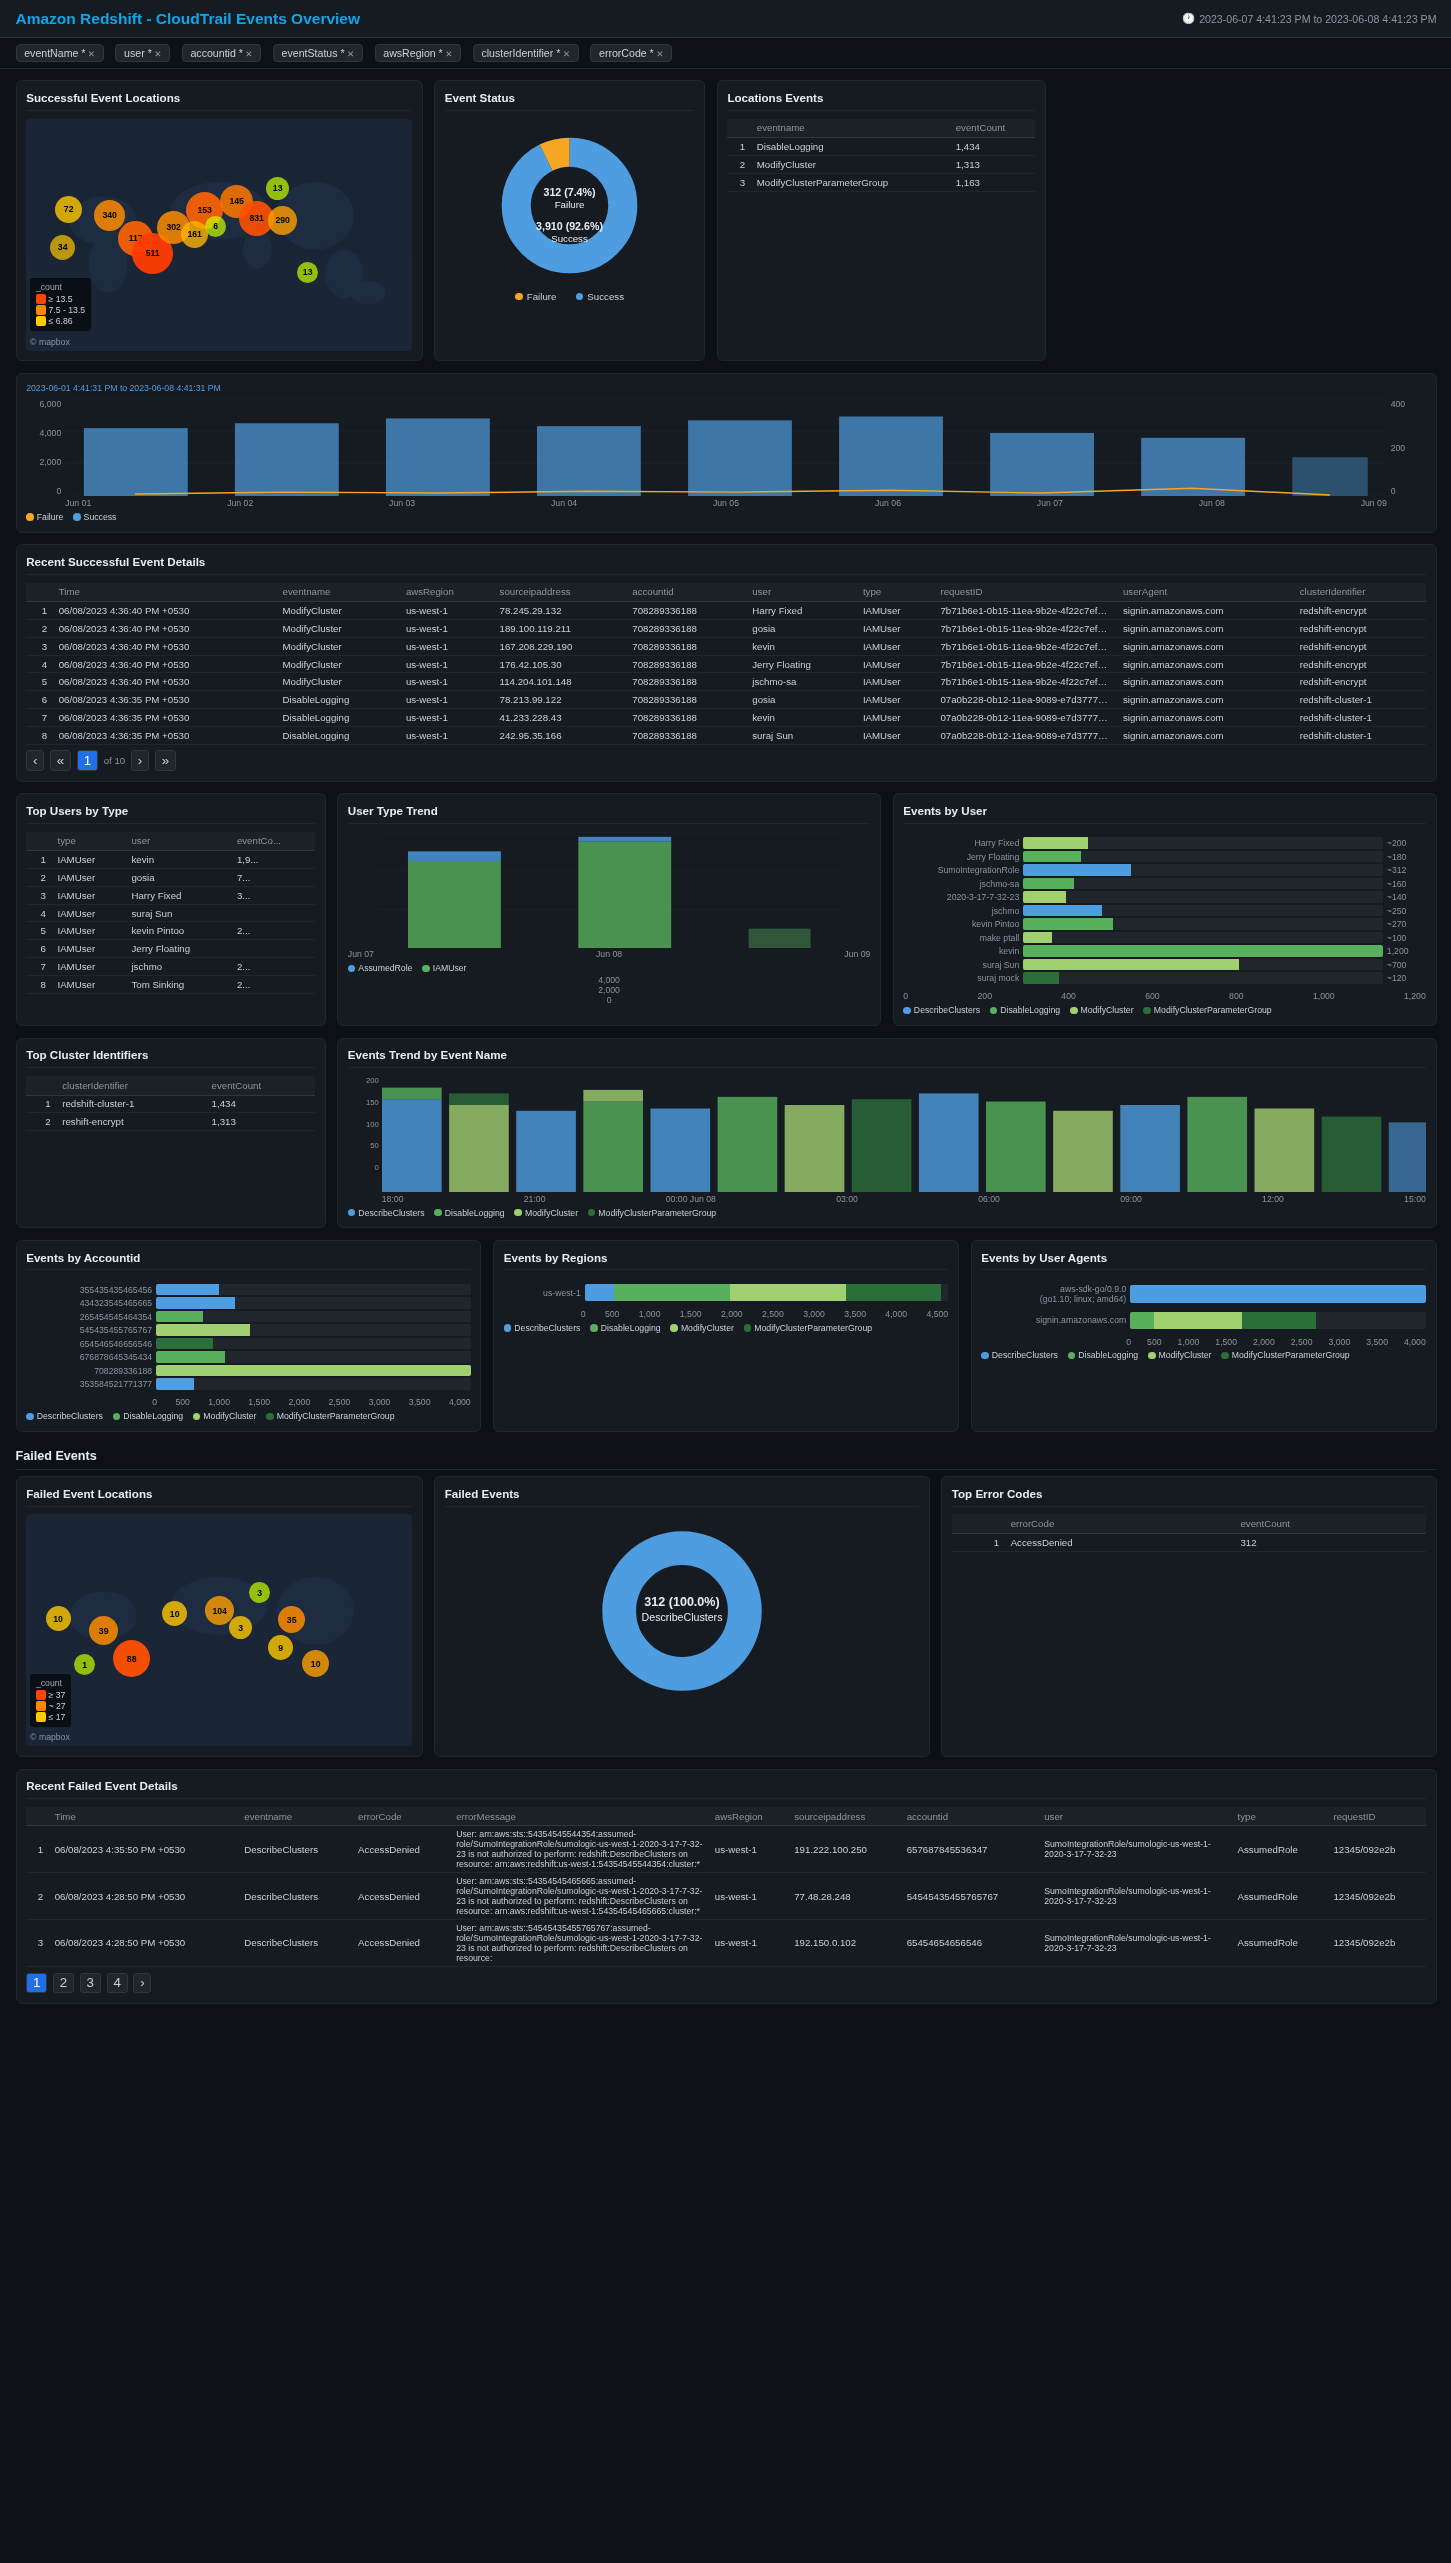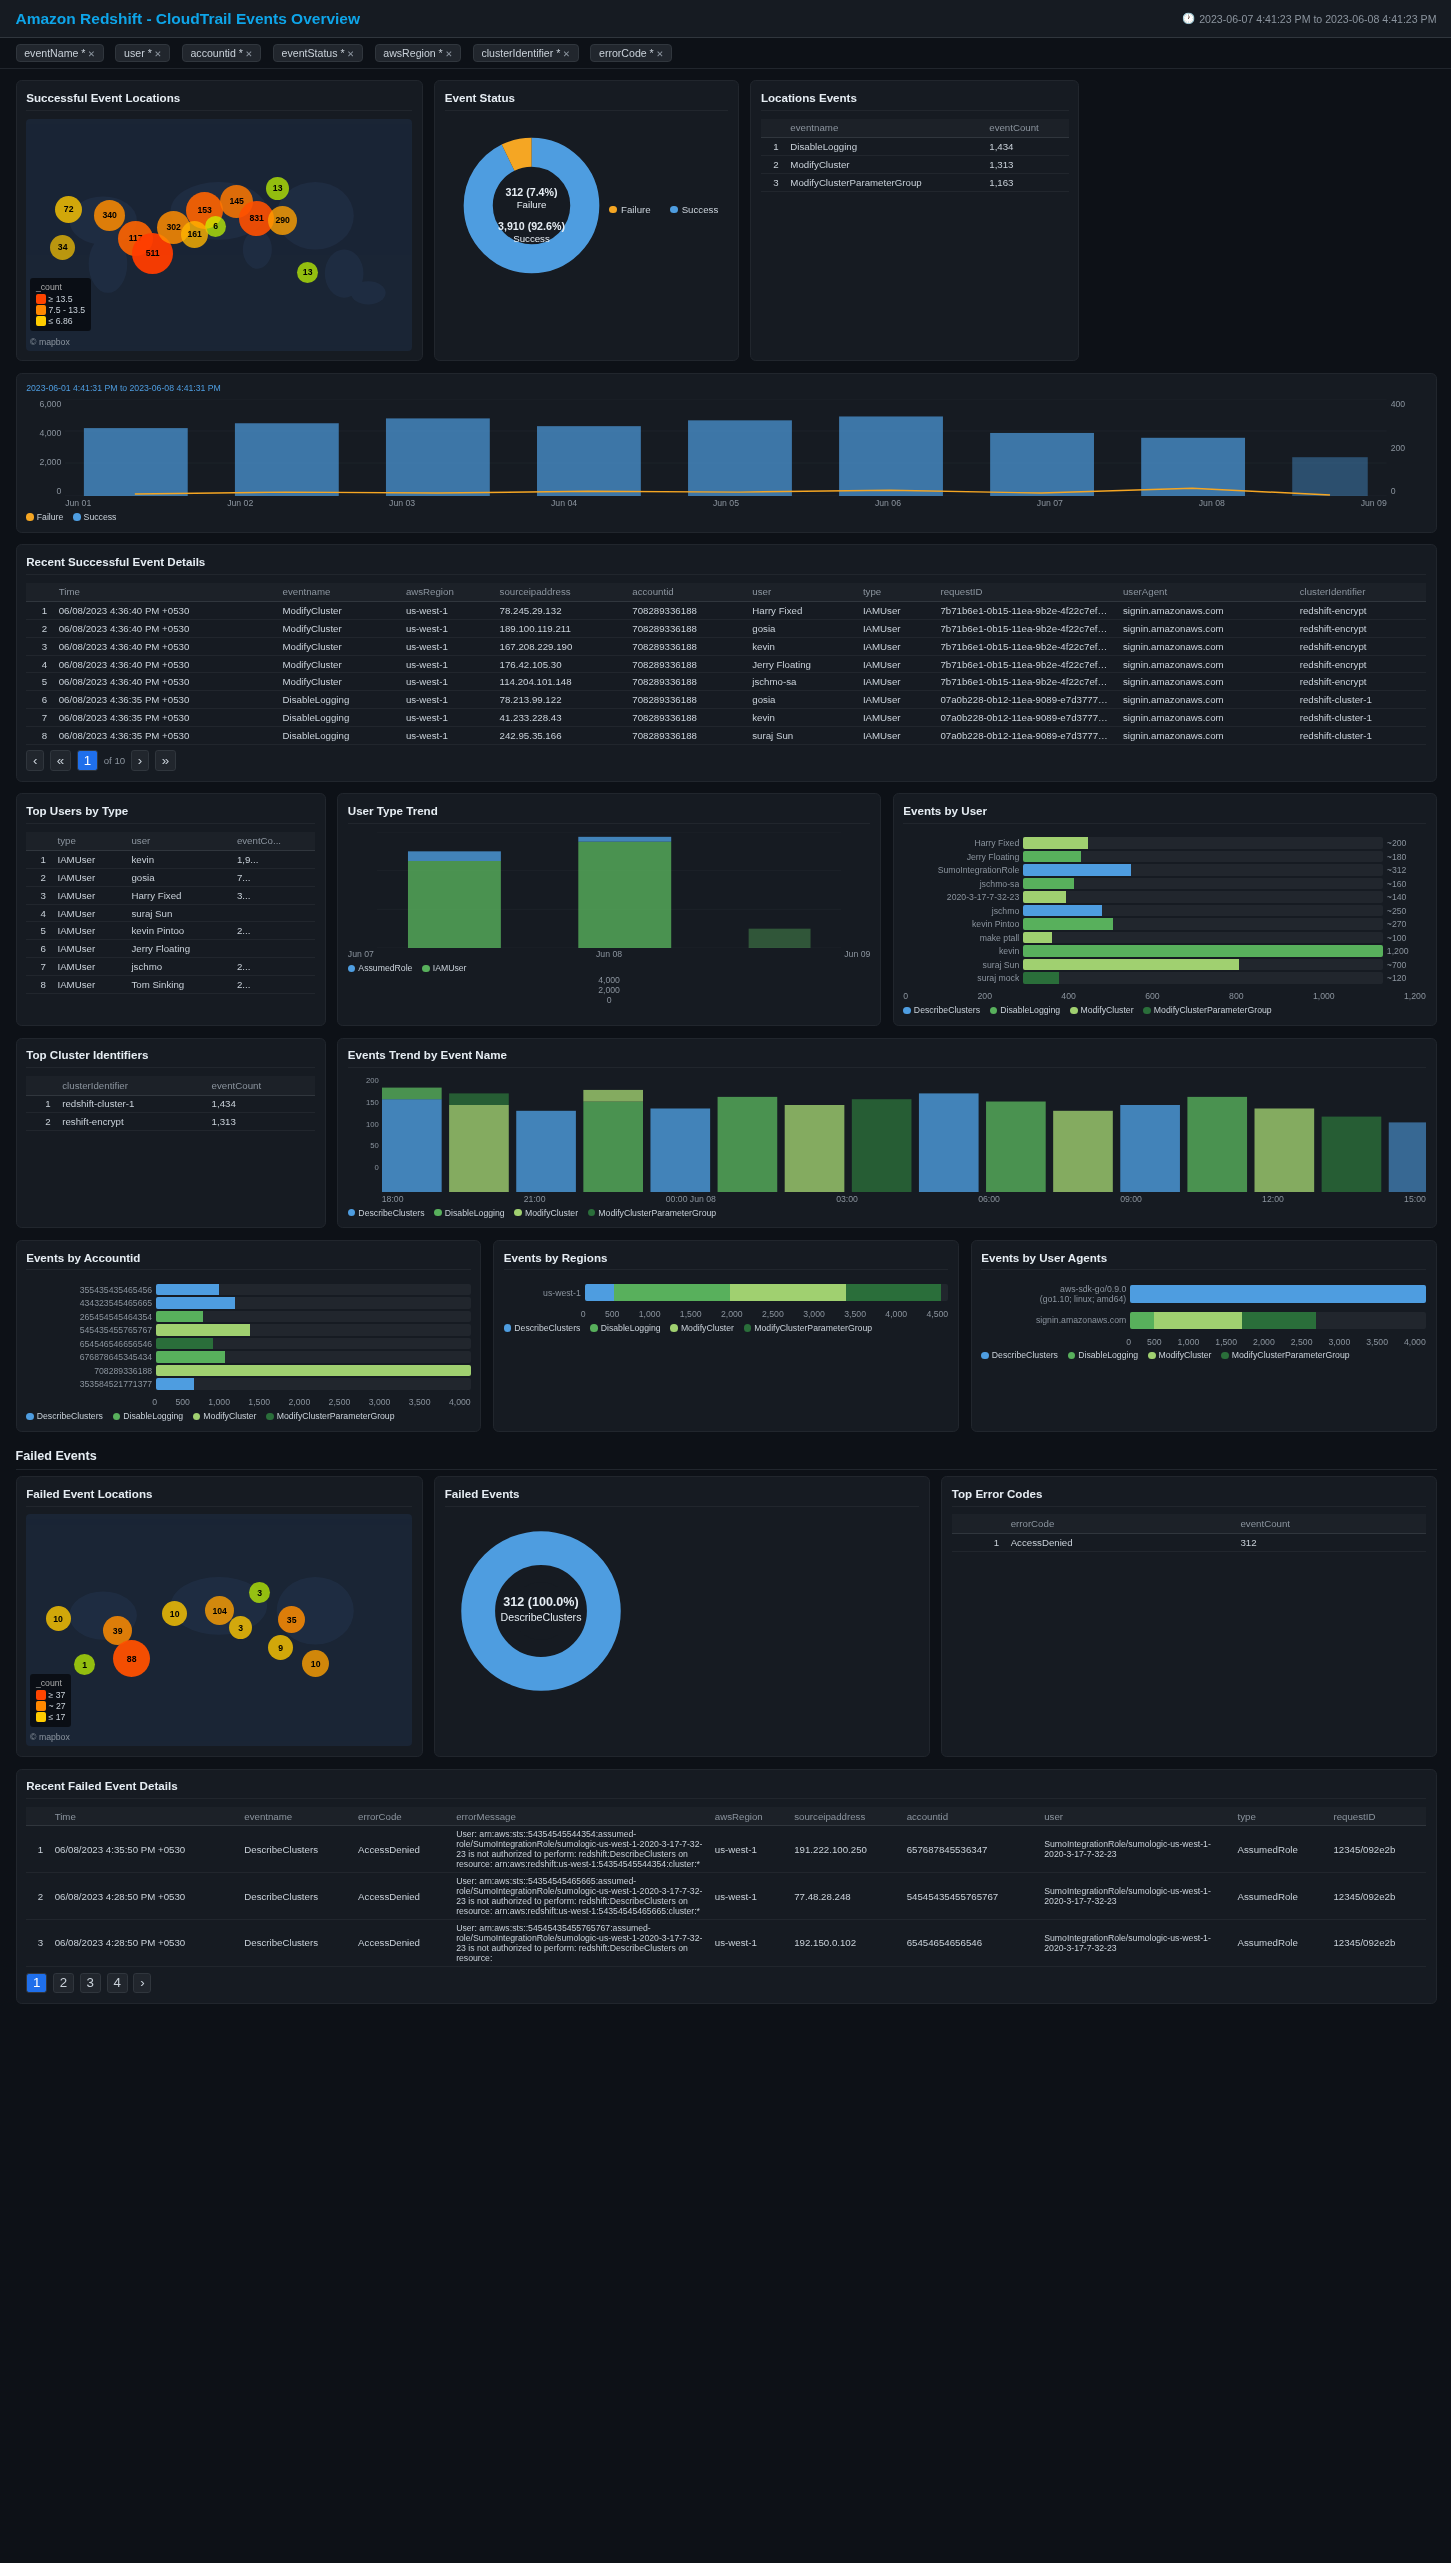--- a/index.html
+++ b/index.html
@@ -97,21 +97,21 @@
       left: 3.9px;
       background: rgba(0,0,0,0.6);
       border-radius: 2.9px;
       padding: 3.9px 5.8px;
       font-size: 8.7px;
       color: #c9d1d9;
     }
     .legend-item { display: flex; align-items: center; gap: 2.9px; margin: 1px 0; }
     .legend-color { width: 9.7px; height: 9.7px; border-radius: 1.9px; }
     
-    .donut-container { display: flex; flex-direction: row; align-items: center; padding: 9.7px; }
+    .donut-container { display: flex; flex-direction: column; align-items: center; padding: 9.7px; }
     .donut-labels { display: flex; gap: 19.4px; margin-top: 7.7px; font-size: 9.7px; }
     .donut-label { display: flex; align-items: center; gap: 3.9px; }
     .dot { width: 7.7px; height: 7.7px; border-radius: 50%; display: inline-block; }
     
     .data-table { width: 100%; border-collapse: collapse; font-size: 9.7px; }
     .data-table th {
       background: #1c2128;
       color: #8b949e;
       text-align: left;
       padding: 3.9px 5.8px;
@@ -972,21 +972,21 @@
       <div class="panel-title">Failed Event Locations</div>
       <div class="map-bg">
         <svg width="100%" height="100%" viewBox="0 0 400 230" style="opacity:0.3;position:absolute;top:0;left:0;">
           <rect width="400" height="230" fill="#1a2535"></rect>
           <ellipse cx="80" cy="100" rx="35" ry="25" fill="#2a3f5f"></ellipse>
           <ellipse cx="200" cy="90" rx="50" ry="30" fill="#2a3f5f"></ellipse>
           <ellipse cx="300" cy="95" rx="40" ry="35" fill="#2a3f5f"></ellipse>
         </svg>
 
         <div class="bubble" style="width:25px;height:25px;background:rgba(255,200,0,0.8);left:19.4px;top:92px;">10</div>
-        <div class="bubble" style="width:29px;height:29px;background:rgba(255,140,0,0.85);left:77px;top:102px;text-align:center;">39</div>
+        <div class="bubble" style="width:29px;height:29px;background:rgba(255,140,0,0.85);left:63px;top:102px;text-align:center;">39</div>
         <div class="bubble" style="width:21px;height:21px;background:rgba(200,255,0,0.7);left:48px;top:140px;">1</div>
         <div class="bubble" style="width:37px;height:37px;background:rgba(255,80,0,0.95);left:87px;top:126px;">88</div>
         <div class="bubble" style="width:25px;height:25px;background:rgba(255,200,0,0.8);left:136px;top:87px;">10</div>
         <div class="bubble" style="width:29px;height:29px;background:rgba(255,160,0,0.8);left:179px;top:82px;">104</div>
         <div class="bubble" style="width:21px;height:21px;background:rgba(200,255,0,0.7);left:223px;top:68px;">3</div>
         <div class="bubble" style="width:23px;height:23px;background:rgba(255,200,0,0.8);left:203px;top:102px;">3</div>
         <div class="bubble" style="width:27px;height:27px;background:rgba(255,140,0,0.85);left:252px;top:92px;">35</div>
         <div class="bubble" style="width:25px;height:25px;background:rgba(255,200,0,0.8);left:242px;top:121px;">9</div>
         <div class="bubble" style="width:27px;height:27px;background:rgba(255,160,0,0.8);left:276px;top:136px;">10</div>
 

